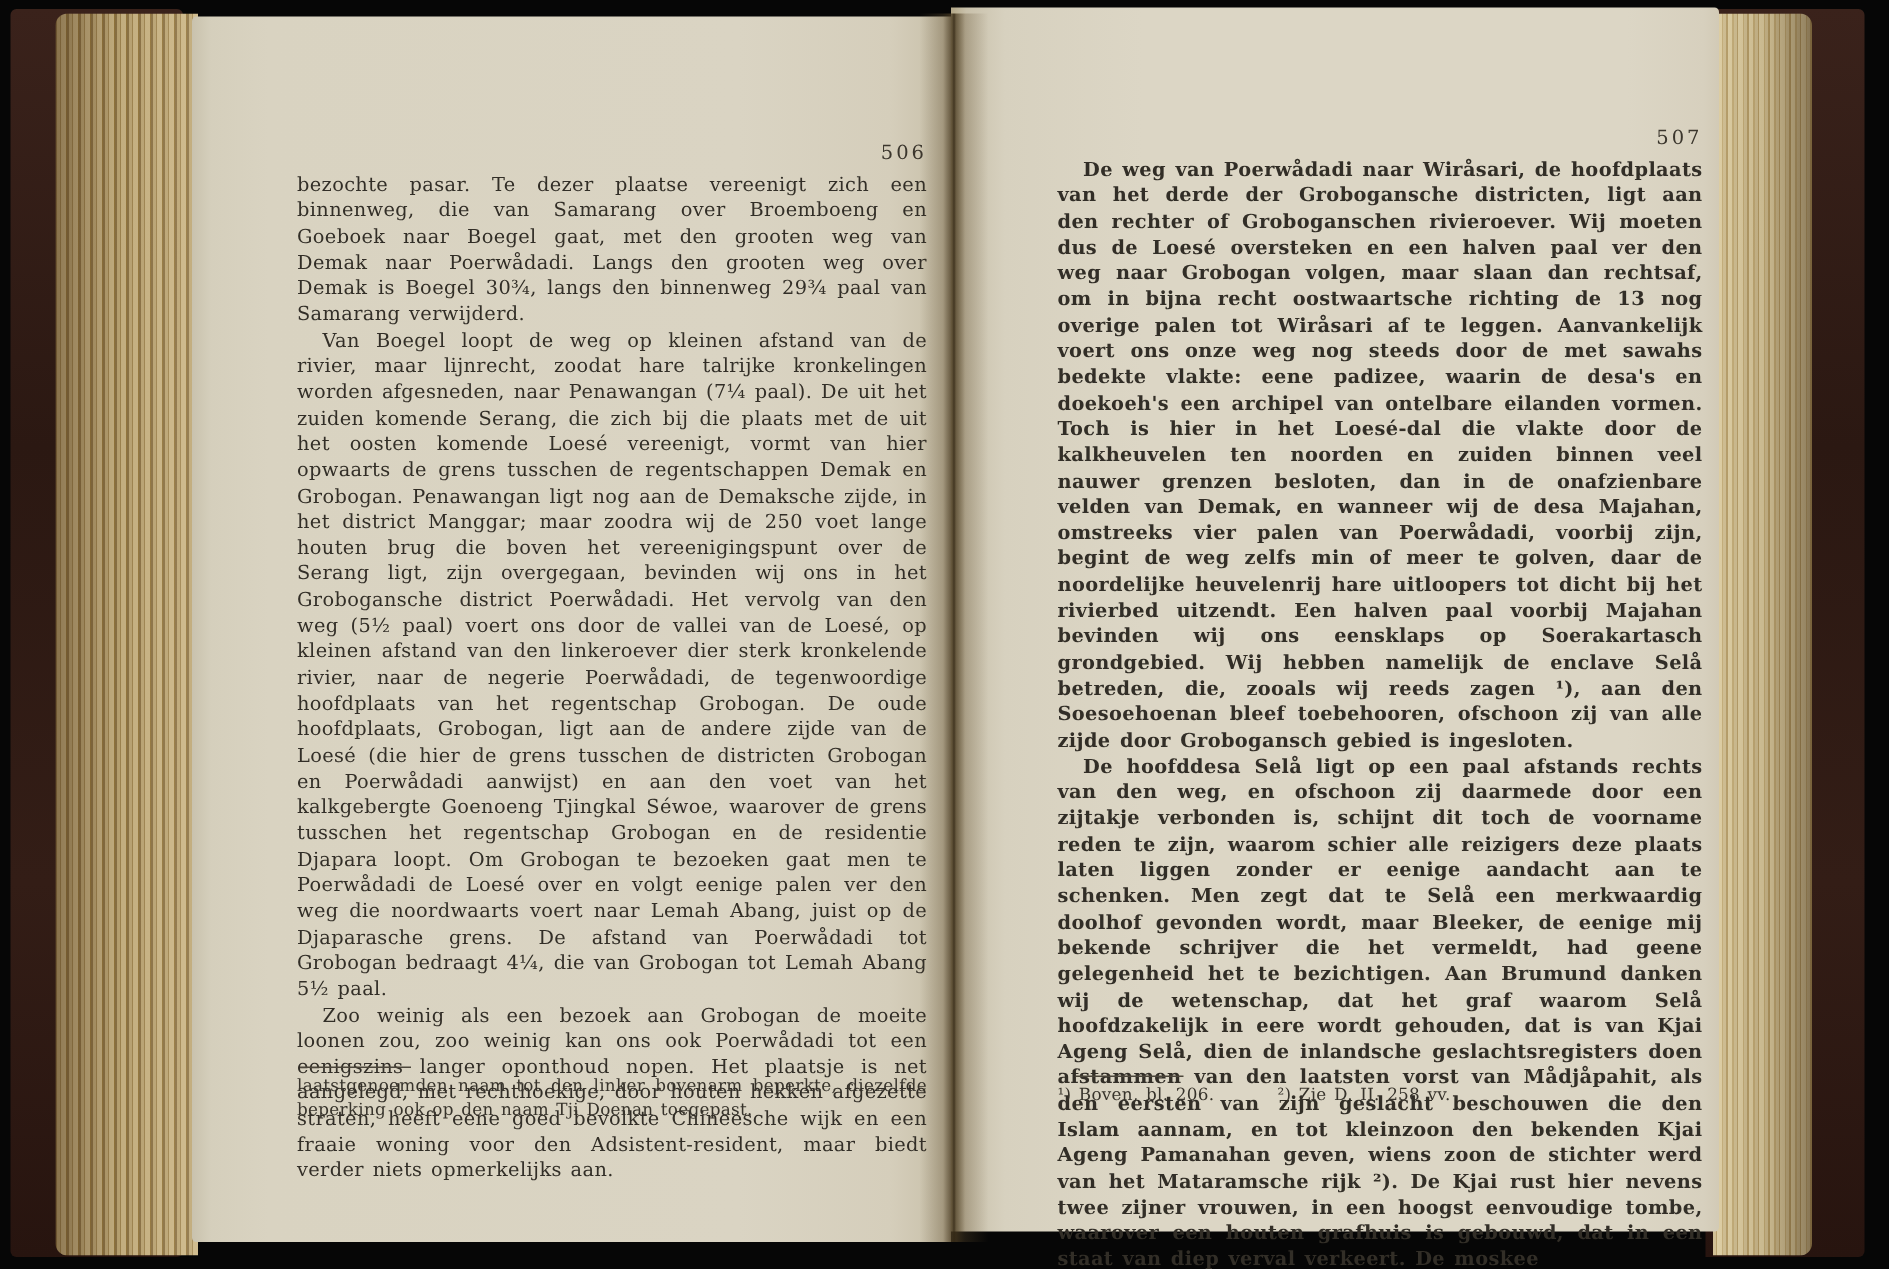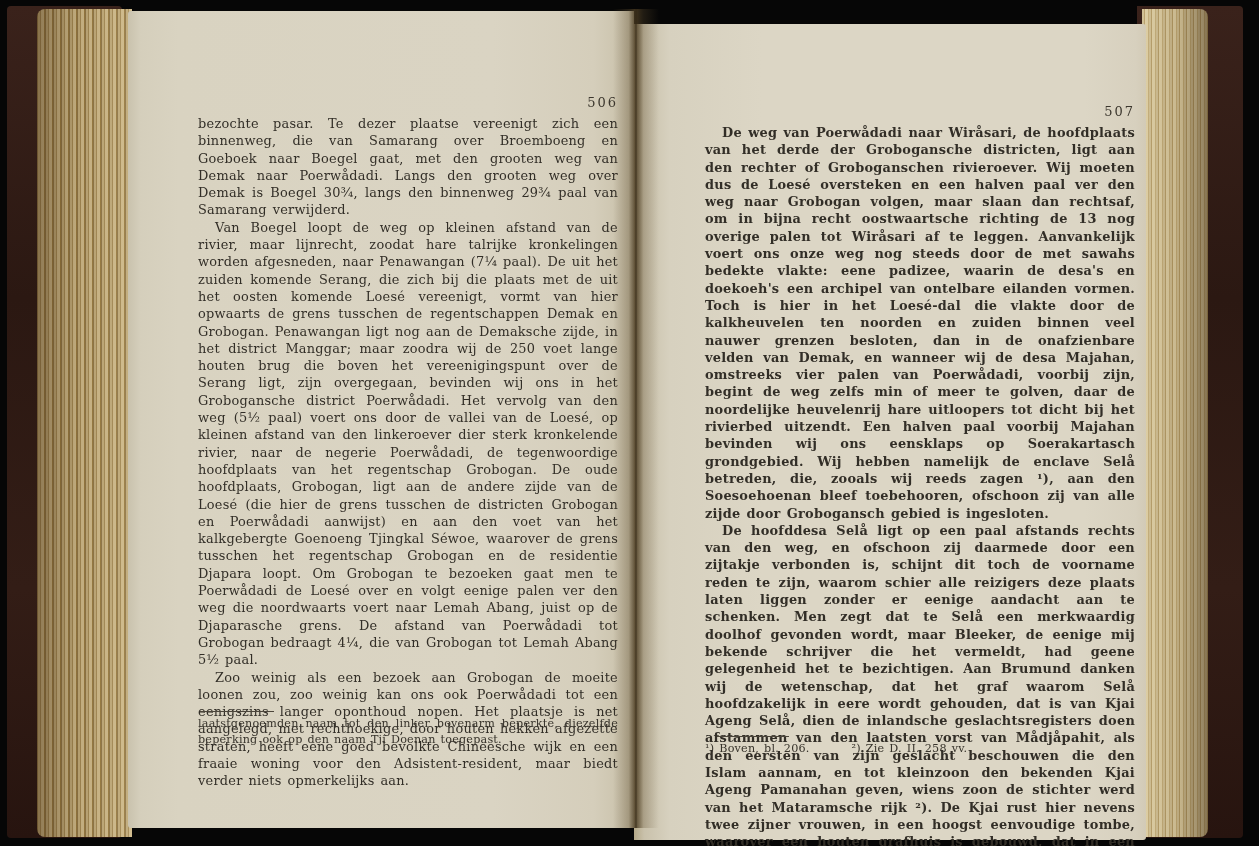--- a/index.html
+++ b/index.html
@@ -64,21 +64,21 @@
     color: #2f2b24;
   }
   .page-left {
     left: 128px; top: 11px; width: 506px; height: 817px;
     border-radius: 3px 0 0 3px;
     background: linear-gradient(90deg,
       #c9c2ad 0%, #d5cfbc 2.5%, #d9d3c1 10%,
       #dad4c3 72%, #d5cebb 92%, #c8c0a9 99%, #bdb49b 100%);
   }
   .page-right {
-    left: 634px; top: 24px; width: 512px; height: 816px;
+    left: 634px; top: 5px; width: 512px; height: 816px;
     border-radius: 0 3px 3px 0;
     background: linear-gradient(90deg,
       #b4a888 0%, #c9c1ab 2%, #d7d1bf 7%,
       #dcd6c5 25%, #dcd6c5 88%, #d7d0be 98%, #d2cab6 100%);
   }
   
   .gutter {
     position: absolute;
     left: 613px; top: 9px; width: 46px; height: 819px;
     pointer-events: none;

